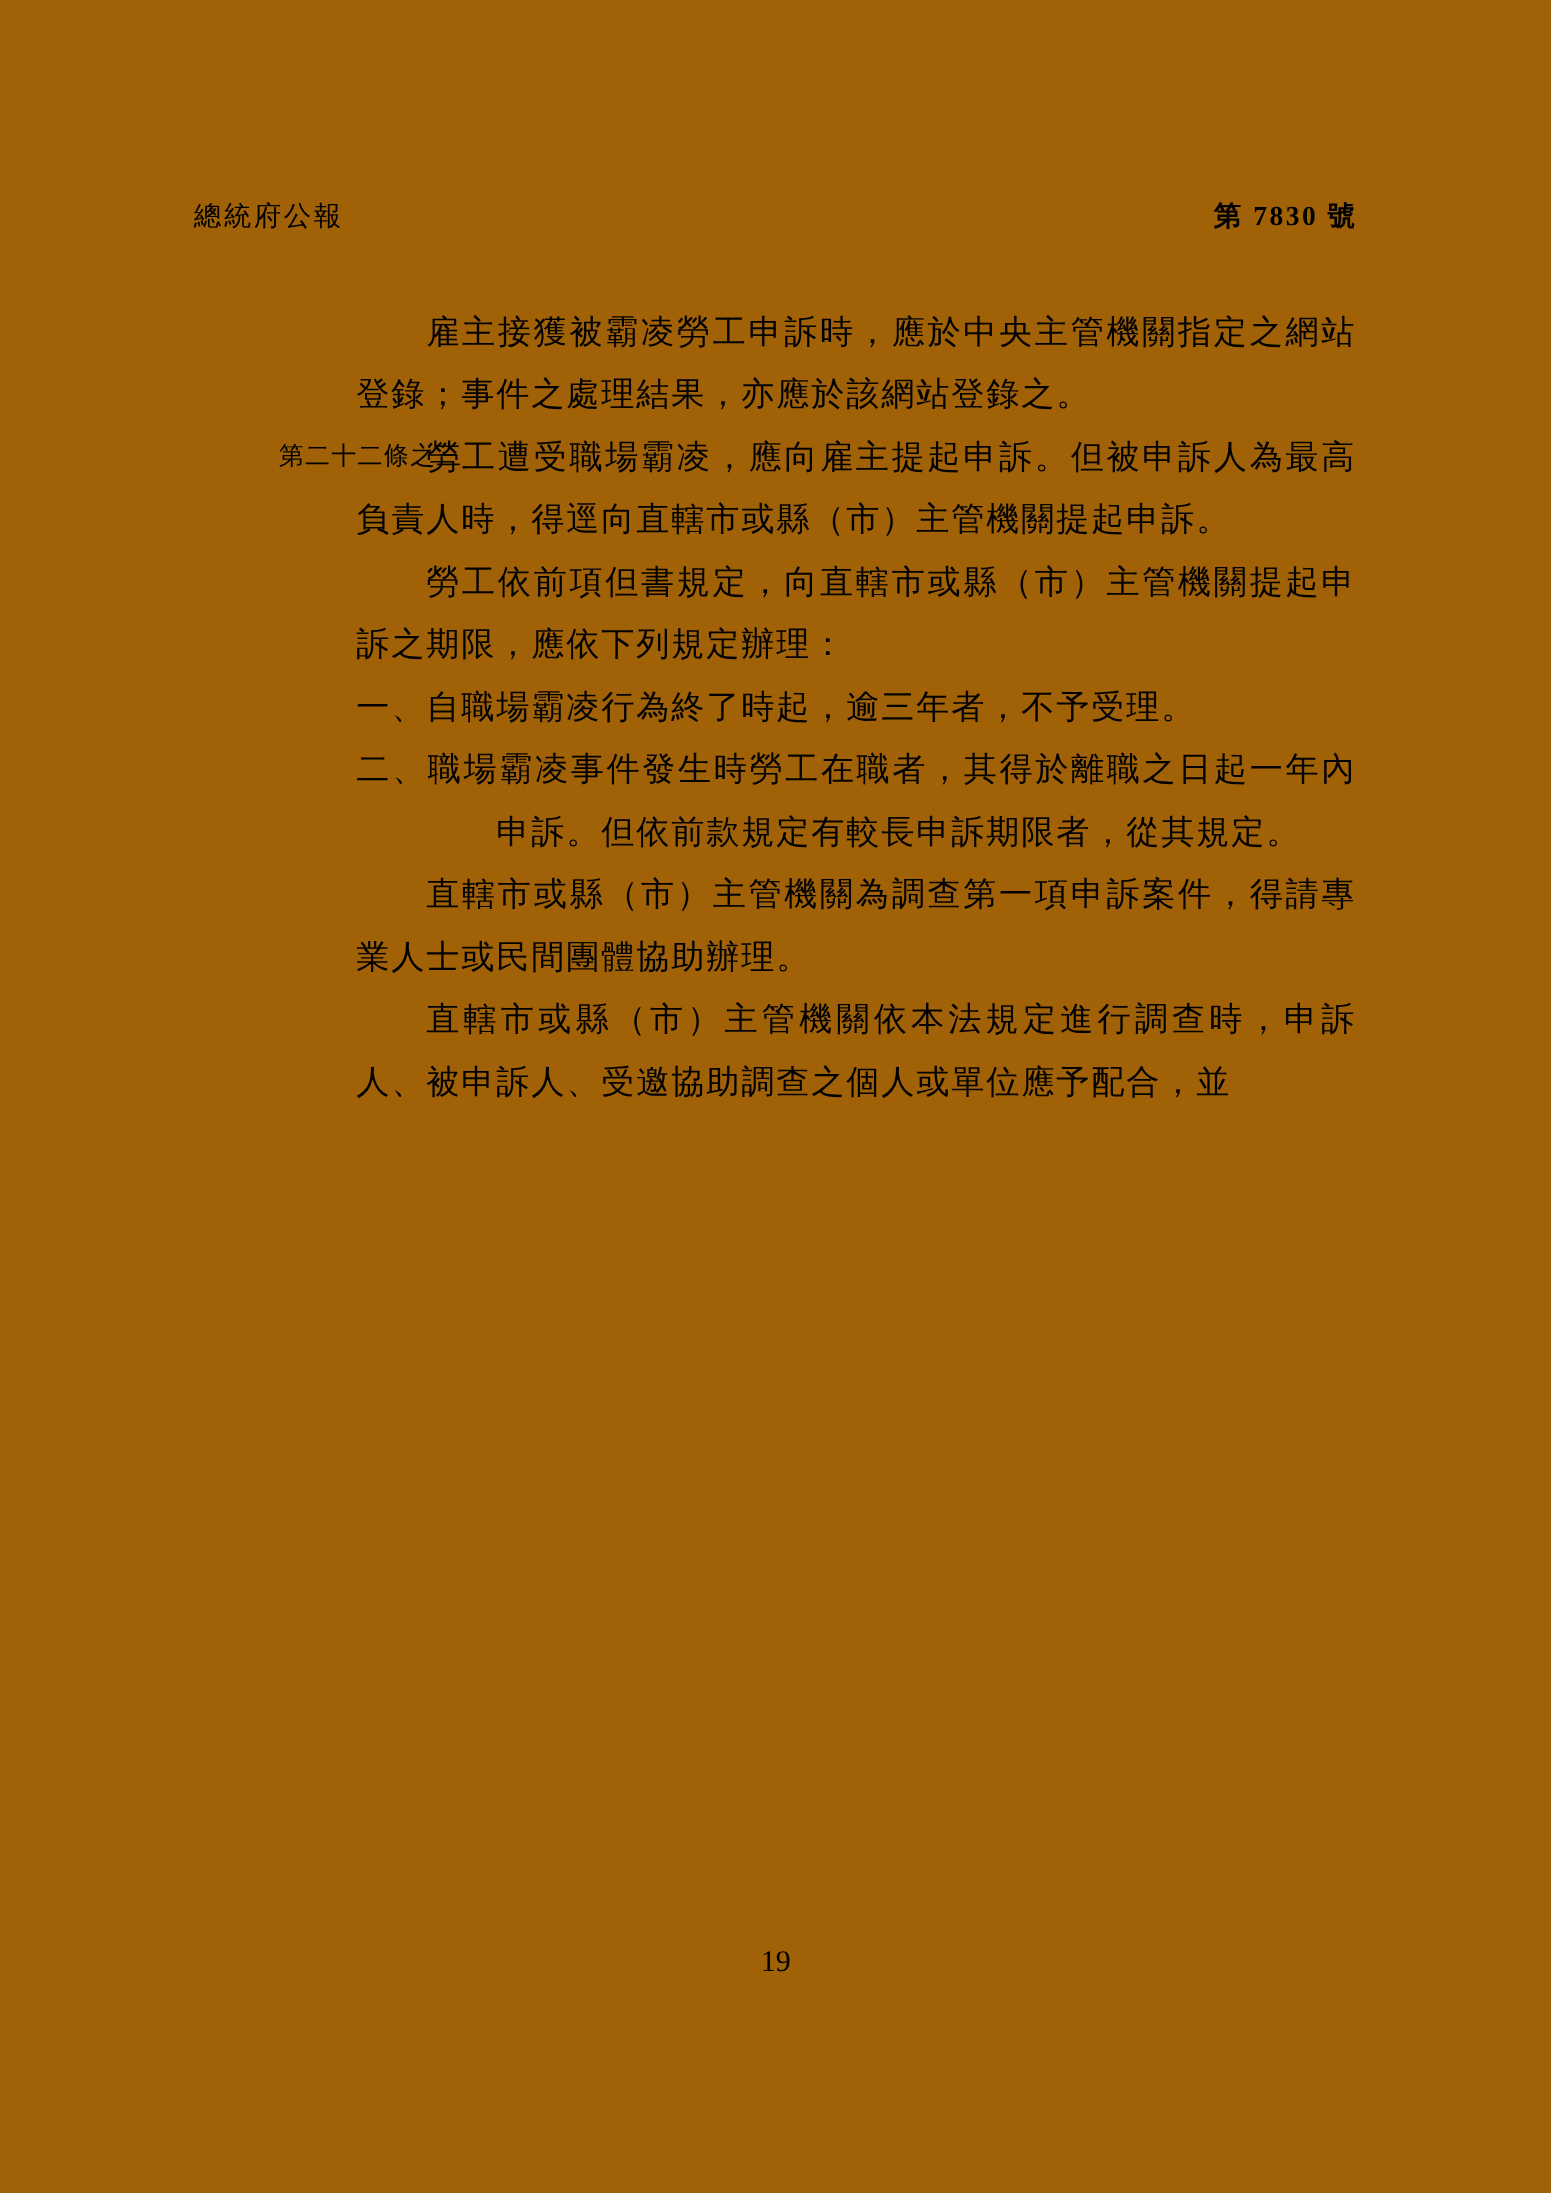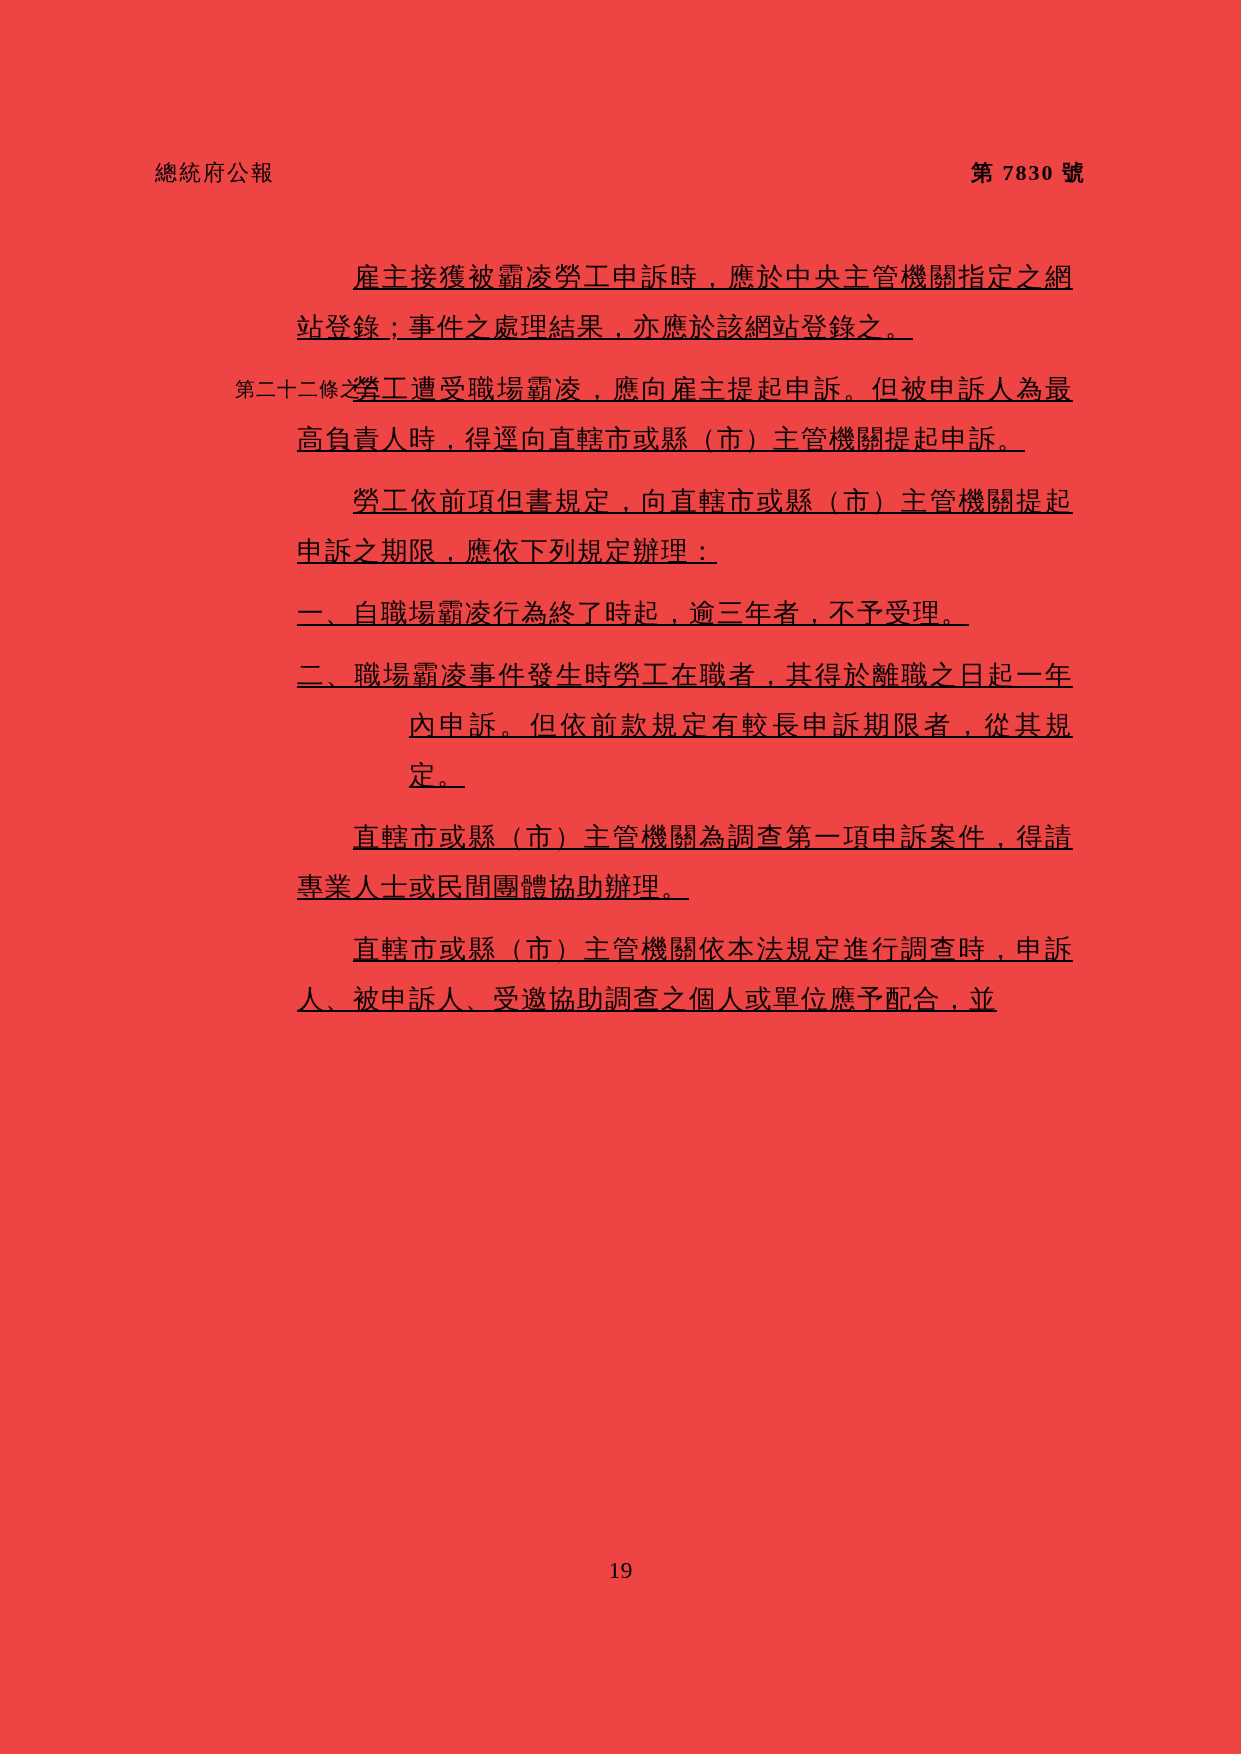--- a/index.html
+++ b/index.html
@@ -5,21 +5,21 @@
   html, body {
     margin: 0;
     padding: 0;
     background: #ffffff;
   }
   .page {
     position: relative;
     width: 1241px;
     height: 1754px;
     margin: 0 auto;
-    background: #ef4444;
+    background: #a16207;
     font-family: "Liberation Serif", "DejaVu Serif", serif;
     color: #000000;
     box-sizing: border-box;
   }
   
   .header {
     position: absolute;
     top: 158px;
     left: 155px;
     right: 155px;
@@ -39,22 +39,21 @@
     left: 155px;
     width: 930px;
   }
   .para {
     position: relative;
     font-size: 26.5px;
     line-height: 50px;
     letter-spacing: 1.5px;
     text-align: justify;
     text-justify: inter-ideograph;
-    margin: 12px;
-    text-decoration: underline;
+    margin: 0;
   }
   
   .para.indent {
     text-indent: 56px;
     padding-left: 130px;
   }
   
   .para.labelled {
     padding-left: 130px;
     text-indent: 56px;

